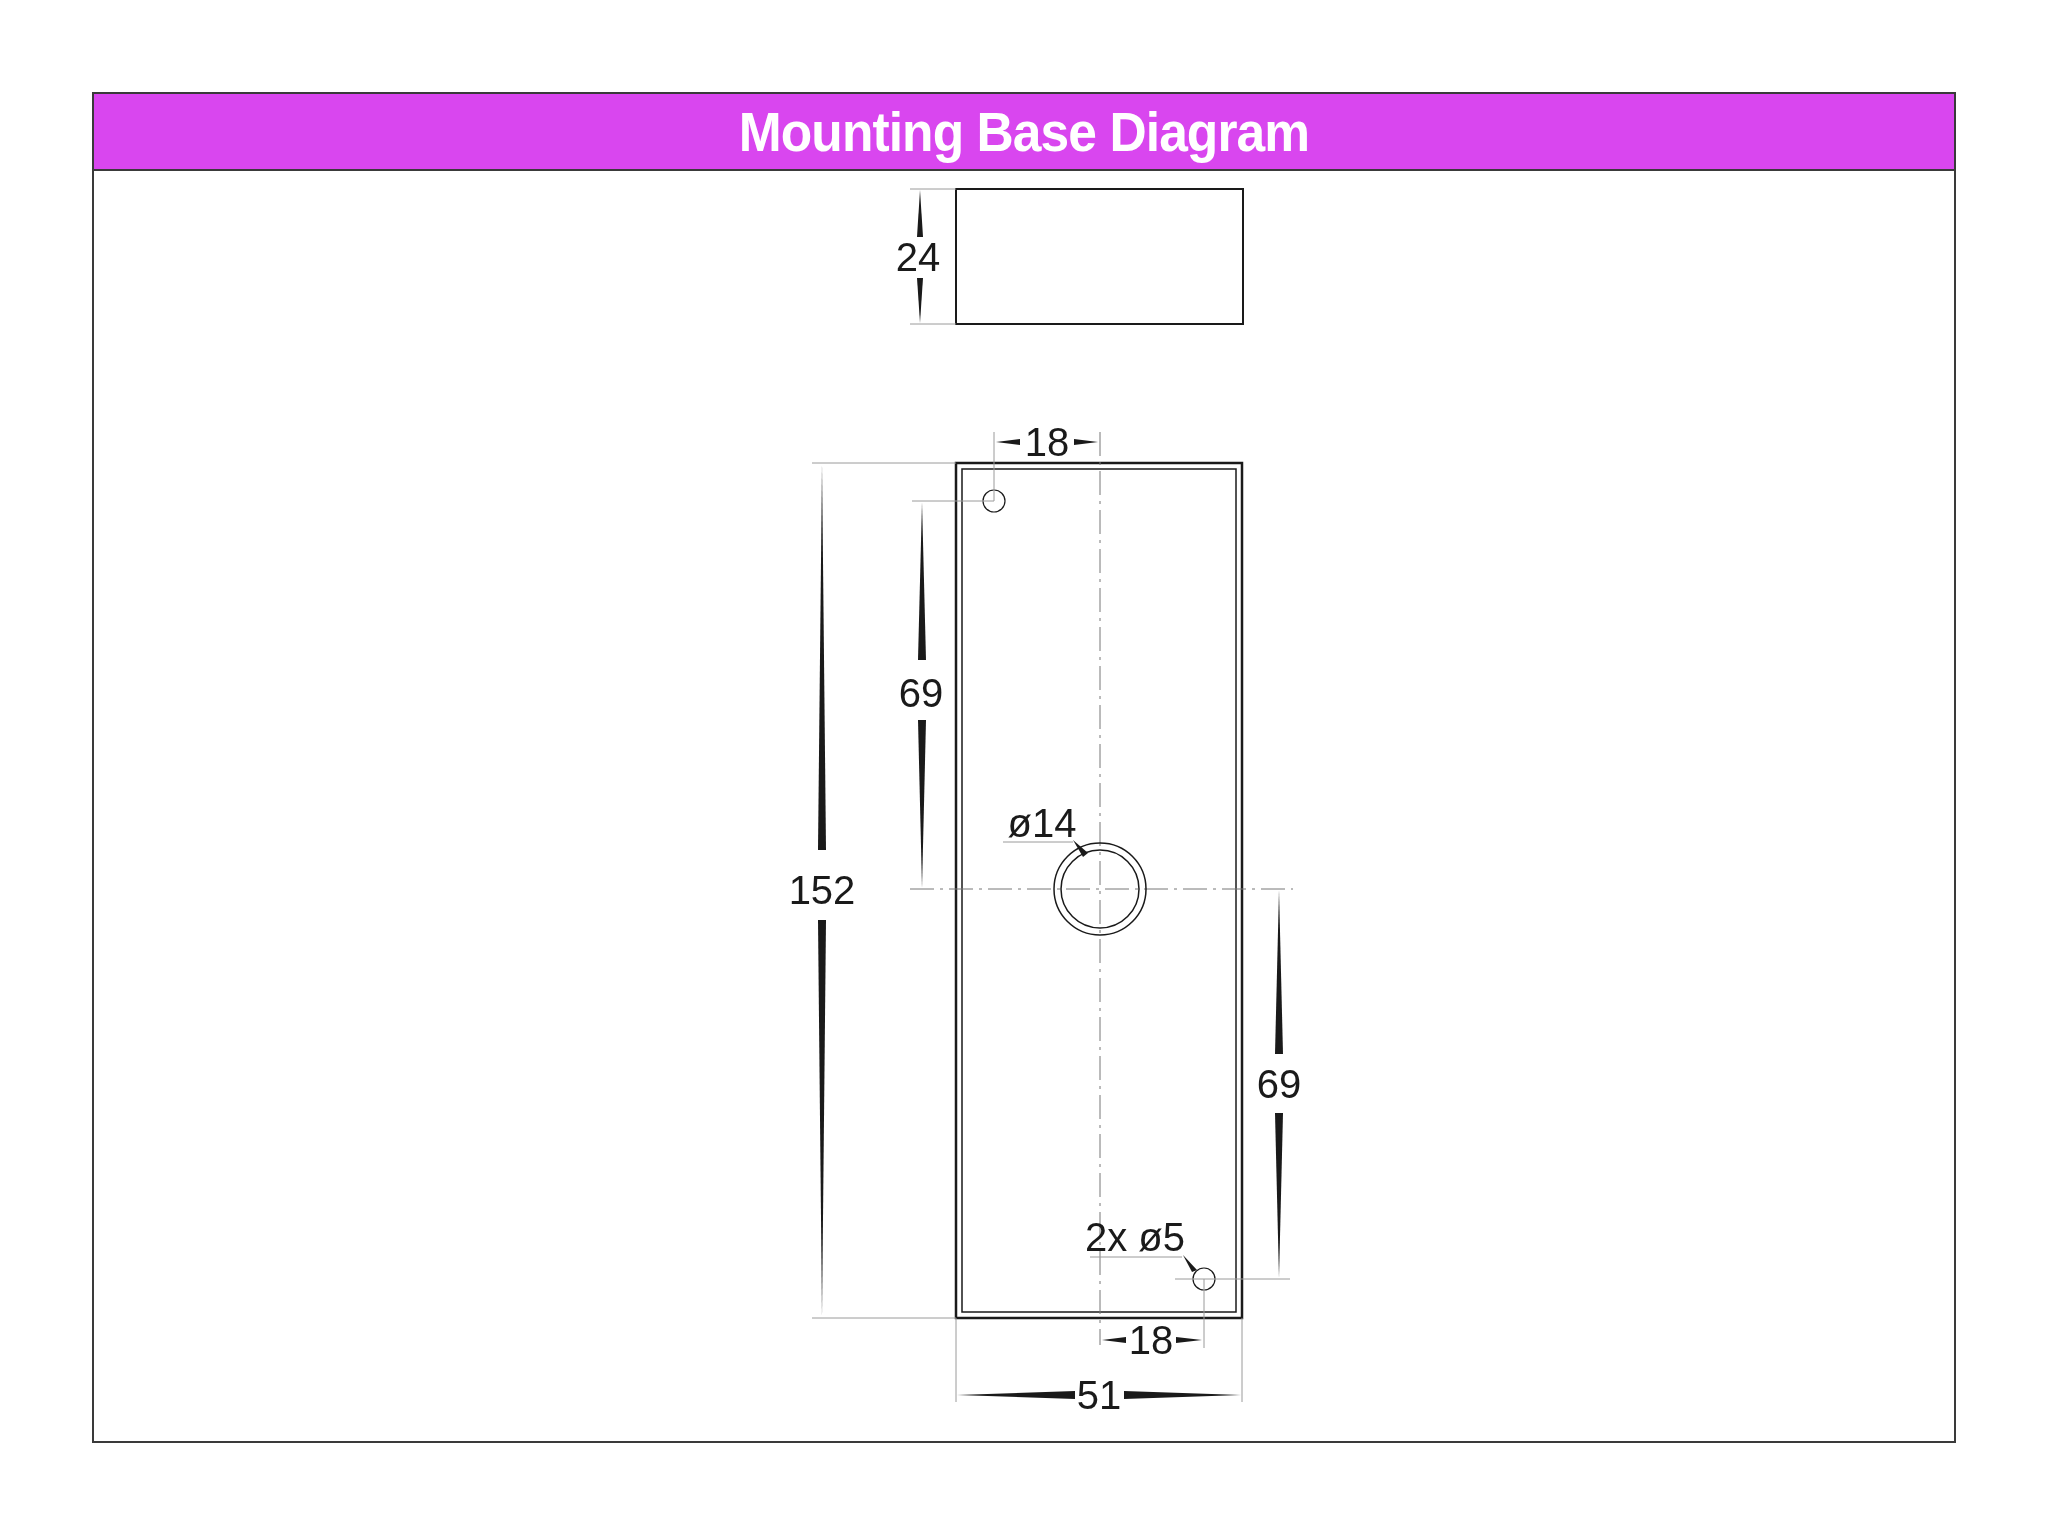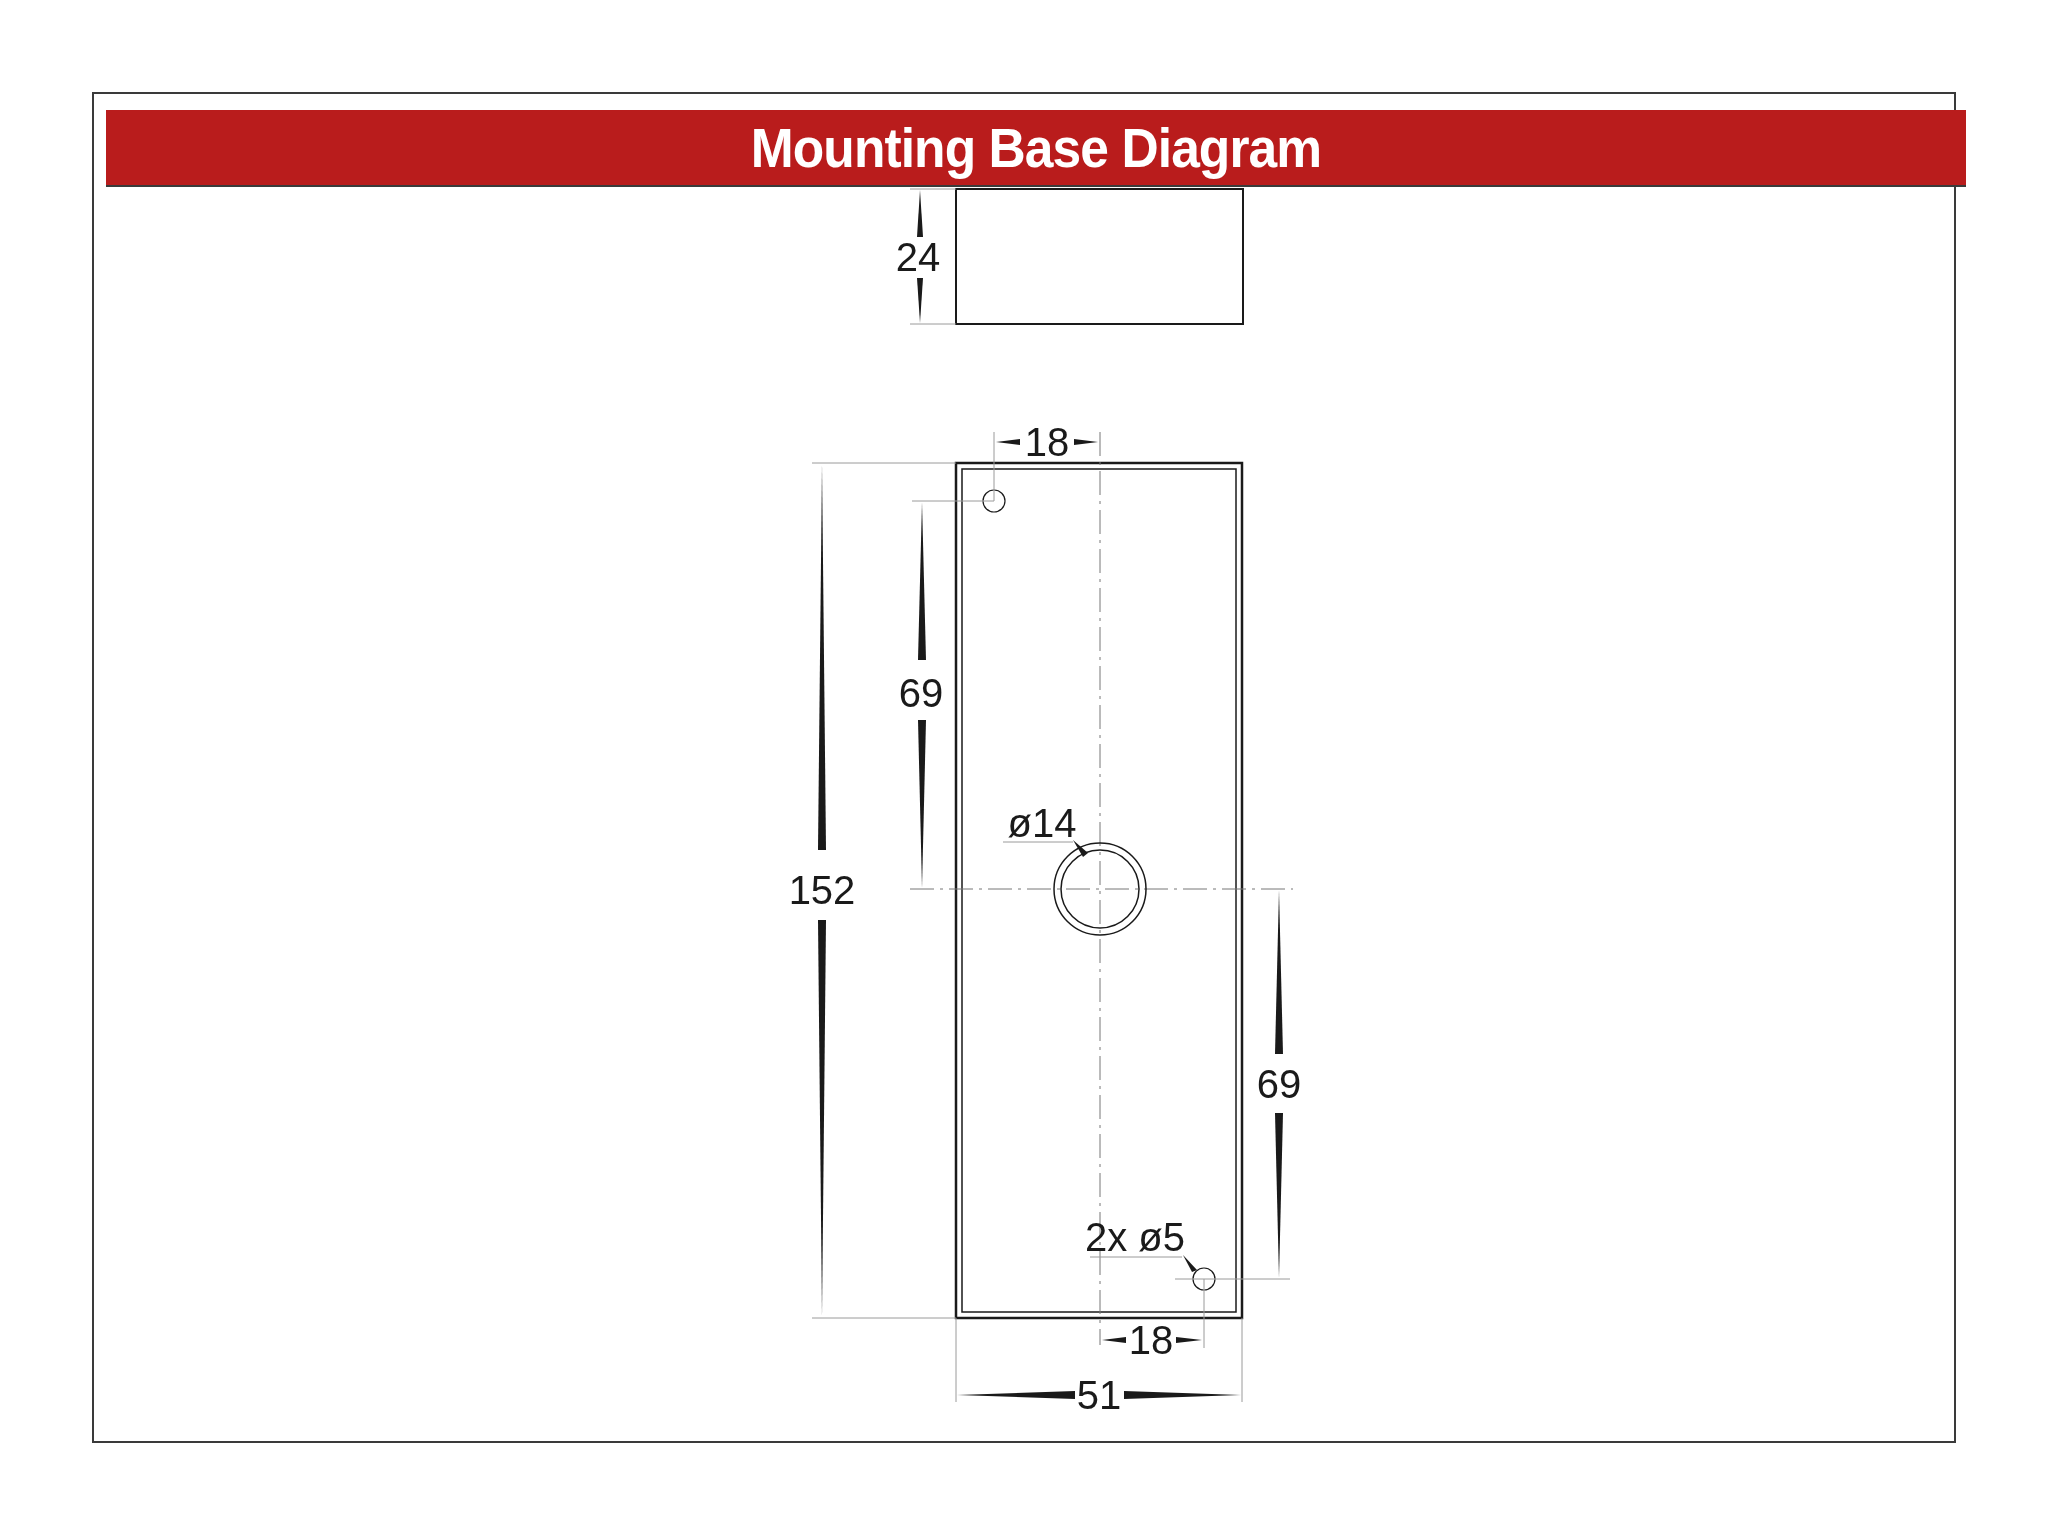--- a/index.html
+++ b/index.html
@@ -1,18 +1,18 @@
 <!DOCTYPE html>
 <html><head>
 <meta charset="utf-8">
 <style>
   html, body { margin:0; padding:0; background:#ffffff; }
   body { width:2048px; height:1536px; position:relative; overflow:hidden; font-family:"Liberation Sans", sans-serif; }
   .frame { position:absolute; left:92px; top:92px; width:1860px; height:1347px; border:2px solid #3a3a3a; box-sizing:content-box; }
-  .header { position:absolute; left:0; top:16px; width:100%; height:75px; background:#b91c1c; border-bottom:2px solid #3a3a3a; display:flex; align-items:center; justify-content:center;margin-left:12px; }
+  .header { position:absolute; left:0; top:0; width:100%; height:75px; background:#d946ef; border-bottom:2px solid #3a3a3a; display:flex; align-items:center; justify-content:center; }
   .title { color:#ffffff; font-family:"Liberation Sans", sans-serif; font-weight:bold; font-size:56px; letter-spacing:-1px; transform:scaleX(0.92); }
   svg.drawing { position:absolute; left:0; top:0; }
   .dimtext { font-family:"Liberation Sans", sans-serif; font-size:40px; fill:#1a1a1a; }
 </style>
 </head>
 <body>
 
 <div class="frame">
   <div class="header">
     <span class="title">Mounting Base Diagram</span>

